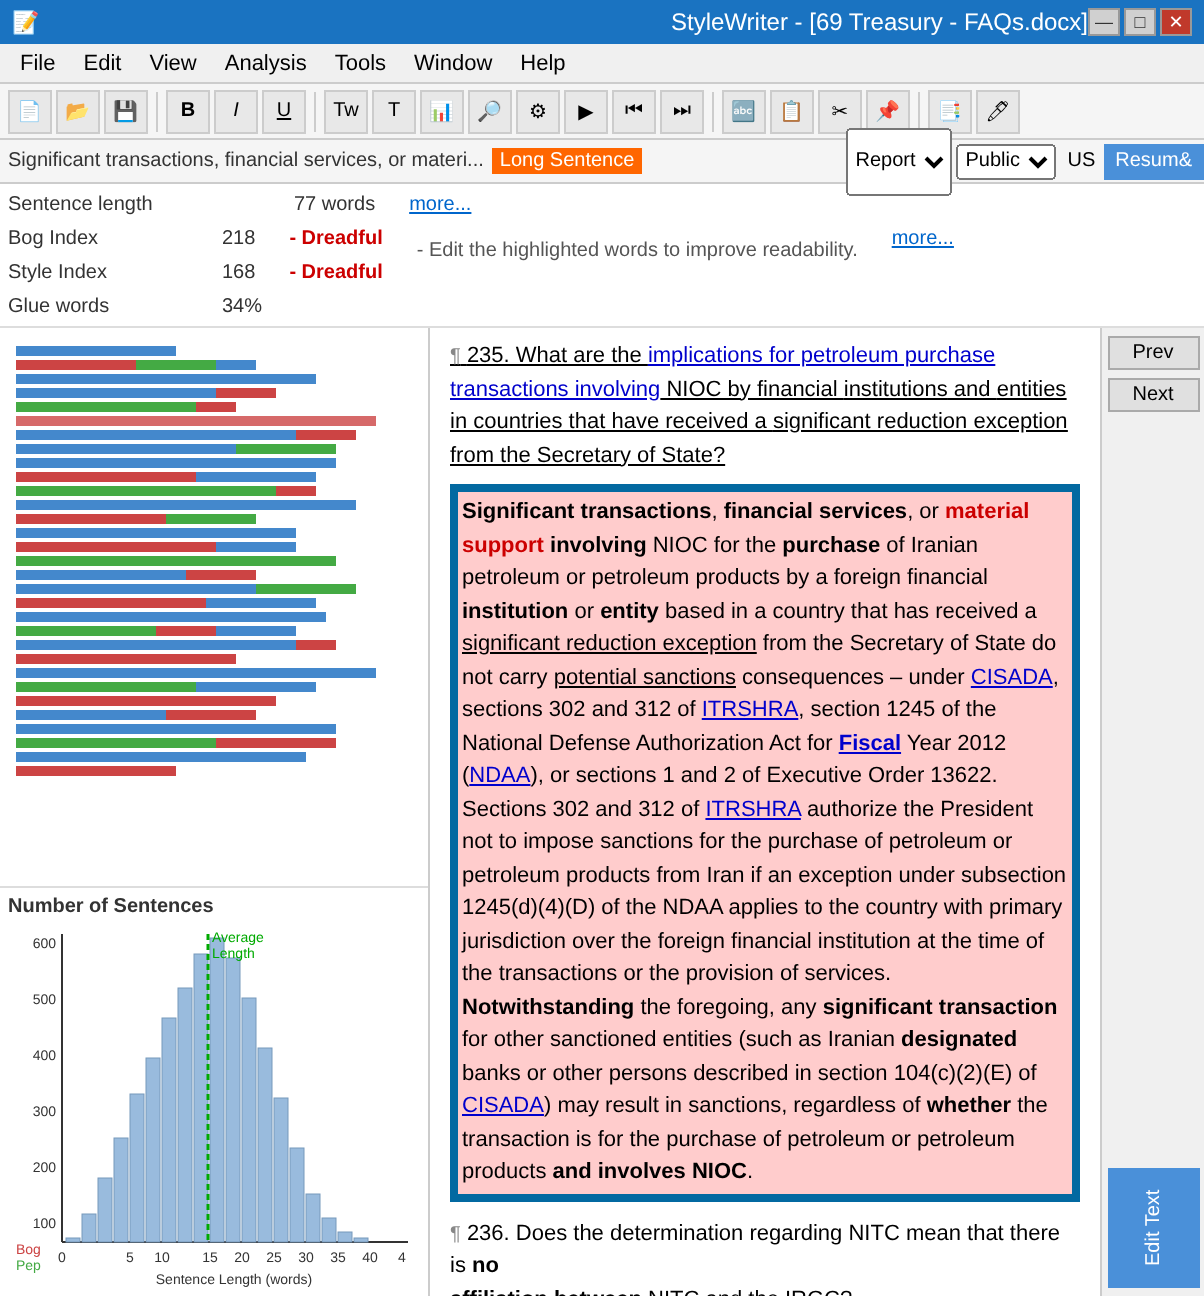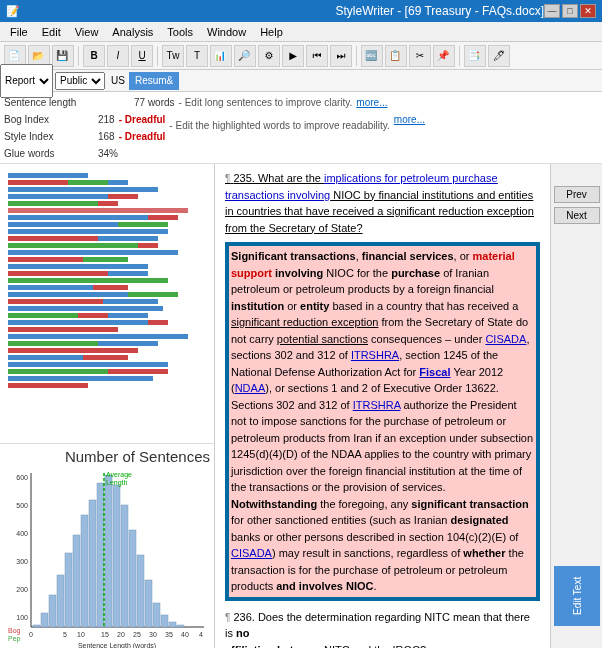--- a/index.html
+++ b/index.html
@@ -12,21 +12,21 @@
     .title-btn { width: 16px; height: 14px; background: #d0d0d0; border: 1px solid #999; display: flex; align-items: center; justify-content: center; font-size: 9px; color: #333; cursor: pointer; }
     
     
     .menu-bar { background: #f0f0f0; height: 20px; display: flex; align-items: center; padding: 0 4px; border-bottom: 1px solid #ccc; font-size: 11px; gap: 2px; }
     .menu-item { padding: 1px 6px; cursor: pointer; }
     
     
     .toolbar { background: #f5f5f5; height: 28px; display: flex; align-items: center; padding: 0 4px; border-bottom: 1px solid #ccc; gap: 2px; flex-wrap: nowrap; }
     .tb-btn { width: 22px; height: 22px; background: #e8e8e8; border: 1px solid #ccc; display: flex; align-items: center; justify-content: center; font-size: 10px; cursor: pointer; }
     .tb-separator { width: 1px; height: 20px; background: #ccc; margin: 0 2px; }
-    .info-row { display: flex; align-items: center; gap: 4px; height: 16px; }
+    .info-row { display: flex; align-items: center; gap: 17px; height: 16px; }
     .para { margin-bottom: 8px; }
   </style>
 </head>
 <body>
 
 <div class="title-bar">
   <div style="display:flex; align-items:center; gap:4px; font-size:11px;">
     <span>📝</span>
   </div>
   <div class="title-bar-title">StyleWriter - [69 Treasury - FAQs.docx]</div>
@@ -68,35 +68,38 @@
   <div class="tb-btn">🔤</div>
   <div class="tb-btn">📋</div>
   <div class="tb-btn">✂</div>
   <div class="tb-btn">📌</div>
   <div class="tb-separator"></div>
   <div class="tb-btn">📑</div>
   <div class="tb-btn">🖊</div>
 </div>
 
 <div style="display:flex; height:22px; background:#f5f5f5; border-bottom:1px solid #ccc; align-items:center;">
+  <div style="flex:1; display:flex; align-items:center; gap:4px; padding:0 4px; overflow:hidden; font-size:10px;">
+    <span style="overflow:hidden; text-overflow:ellipsis; white-space:nowrap; color:#333;">Significant transactions, financial services, or materi...</span>
+    <span style="background:#ff6600; color:white; padding:1px 4px; font-size:10px; white-space:nowrap;">Long Sentence</span>
+  </div>
   <select style="height:34px; font-size:10px; margin-right:2px;">
     <option>Report</option>
   </select>
   <select style="height:18px; font-size:10px; margin-right:2px;">
     <option>Public</option>
   </select>
   <span style="font-size:10px; padding:0 4px;">US</span>
   <button style="background:#4a90d9; color:white; font-size:10px; padding:1px 6px; border:none; cursor:pointer; height:18px;">Resum&amp;</button>
 </div>
 
 <div style="background:white; border-bottom:1px solid #ddd; padding:2px 4px; font-size:10px; display:flex; flex-direction:column; gap:1px;">
   <div class="info-row">
     <span style="color:#333; width:90px;">Sentence length</span>
     <span style="color:#333;margin-left:36px;">77 words</span>
-    <span style="color:#555;"> - Edit long sentences to improve clarity. </span>
     <span style="color:#0066cc; text-decoration:underline; cursor:pointer;">more...</span>
   </div>
   <div class="info-row">
     <span style="color:#333; width:90px;">Bog Index</span>
     <span style="color:#333;">218</span>
     <span style="color:#cc0000; font-weight:bold;"> - Dreadful</span>
     <span style="color:#555;margin-top:12px;"> - Edit the highlighted words to improve readability. </span>
     <span style="color:#0066cc; text-decoration:underline; cursor:pointer;">more...</span>
   </div>
   <div class="info-row">
@@ -165,21 +168,21 @@
         <rect x="77" y="187" width="45" height="5" fill="#cc4444"></rect>
         <rect x="2" y="194" width="160" height="5" fill="#4488cc"></rect>
         <rect x="2" y="201" width="100" height="5" fill="#44aa44"></rect>
         <rect x="102" y="201" width="60" height="5" fill="#cc4444"></rect>
         <rect x="2" y="208" width="145" height="5" fill="#4488cc"></rect>
         <rect x="2" y="215" width="80" height="5" fill="#cc4444"></rect>
       </svg>
     </div>
 
     <div style="height:205px; padding:4px; border-top:1px solid #ddd; position:relative;">
-      <div style="font-size:15px; font-weight:normal; text-align:right; color:#333;">Number of Sentences</div>
+      <div style="font-size:10px; font-weight:bold; text-align:left; color:#333;">Number of Sentences</div>
       
       <svg width="207" height="185">
 
         <text x="24" y="15" font-size="7" text-anchor="end" fill="#333">600</text>
         <text x="24" y="43" font-size="7" text-anchor="end" fill="#333">500</text>
         <text x="24" y="71" font-size="7" text-anchor="end" fill="#333">400</text>
         <text x="24" y="99" font-size="7" text-anchor="end" fill="#333">300</text>
         <text x="24" y="127" font-size="7" text-anchor="end" fill="#333">200</text>
         <text x="24" y="155" font-size="7" text-anchor="end" fill="#333">100</text>
 
@@ -247,20 +250,20 @@
       </div>
 
       <div style="margin-bottom:6px;">
         <span style="color:#888; font-size:10px;">¶</span>
         <span>236. Does the determination regarding NITC mean that there is </span><span style="font-weight:bold;">no</span><br>
         <span style="font-weight:bold;">affiliation between</span><span> NITC and the IRGC?</span>
       </div>
 
     </div>
 
-    <div style="width:52px; background:#f0f0f0; border-left:1px solid #ccc; display:flex; flex-direction:column; align-items:center; padding:22px 2px; gap:4px;">
+    <div style="width:52px; background:#f0f0f0; border-left:1px solid #ccc; display:flex; flex-direction:column; align-items:center; padding:4px 2px; gap:4px;">
       <button style="width:46px; background:#e0e0e0; border:1px solid #aaa; font-size:10px; padding:2px 4px; cursor:pointer;">Prev</button>
       <button style="width:46px; background:#e0e0e0; border:1px solid #aaa; font-size:10px; padding:2px 4px; cursor:pointer;">Next</button>
       <div style="flex:1;"></div>
       <button style="width:46px; background:#4a90d9; color:white; border:none; font-size:10px; padding:4px 2px; cursor:pointer; writing-mode:vertical-rl; text-orientation:mixed; transform:rotate(180deg); height:60px;">Edit Text</button>
     </div>
   </div>
 </div>
 
 </body></html>

